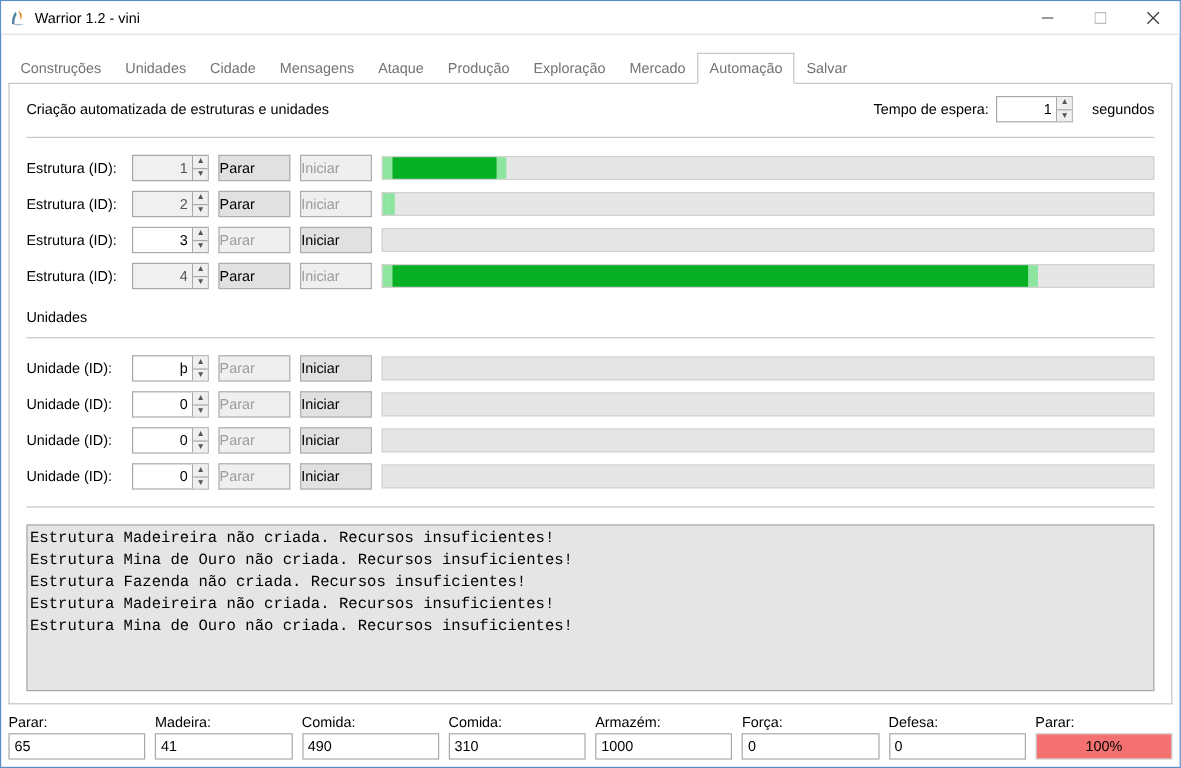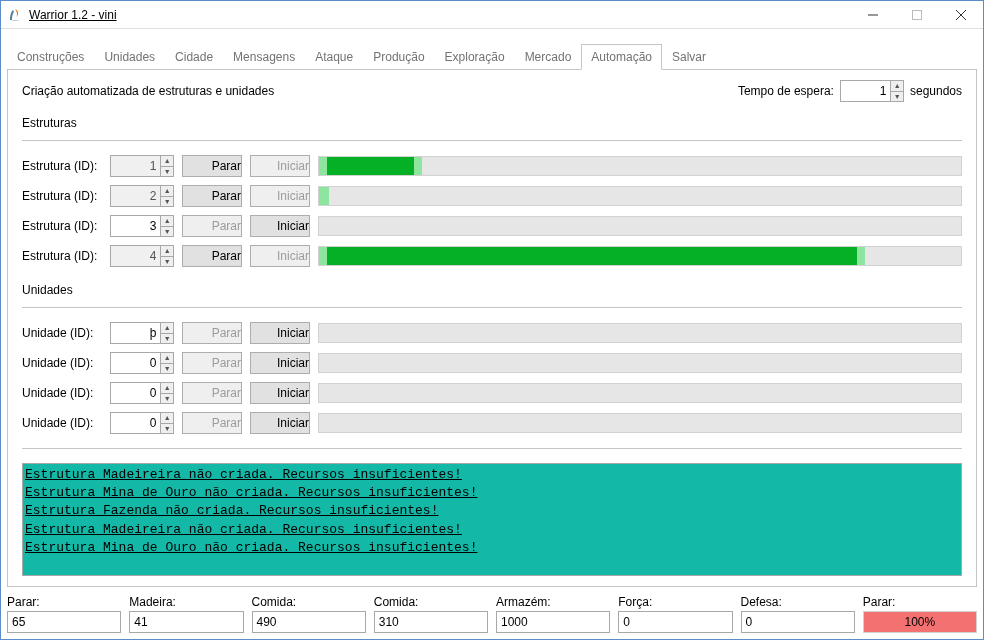--- a/index.html
+++ b/index.html
@@ -15,21 +15,20 @@
     display: flex;
     flex-direction: column;
   }
   
   .titlebar {
     display: flex;
     align-items: center;
     height: 28px;
     background: #fff;
     border-bottom: 1px solid #e0e0e0;
-    text-decoration: underline;
   }
   .titlebar .app-icon {
     width: 16px; height: 16px;
     margin: 0 6px;
     display: inline-flex;
     align-items: center;
     justify-content: center;
   }
   .titlebar .title-text { flex: 0 0 auto; font-size: 12px; }
   .titlebar .spacer { flex: 1; }
@@ -79,21 +78,21 @@
     overflow: hidden;
     background:#fff;
   }
   .desc-row {
     display: flex;
     align-items: center;
     margin-bottom: 6px;
   }
   .desc-row .desc { flex: 1; }
   .wait-label { margin-right: 6px; }
-  .wait-seconds { margin-left: 6px; }
+  .wait-seconds { margin-left: 16px; }
   .section-title {
     margin-top: 4px;
     margin-bottom: 4px;
   }
   .section-sep {
     border: none;
     border-top: 1px solid #c5c5c5;
     margin: 2px 0 10px 0;
   }
   .row {
@@ -137,21 +136,21 @@
     font-size: 7px;
     line-height: 1;
     color: #555;
   }
   .spinner .arrow + .arrow { border-top: 1px solid #a8a8a8; }
   .btn {
     width: 60px;
     height: 22px;
     border: 1px solid #adadad;
     background: #e1e1e1;
-    text-align: right;
+    text-align: left;
     line-height: 20px;
     font-size: 12px;
     cursor: default;
   }
   .btn.disabled {
     color: #9c9c9c;
     background: #efefef;
   }
   .progress {
     flex: 1;
@@ -164,30 +163,29 @@
     position: absolute;
     top: 0; bottom: 0; left: 0;
     display:flex;
     align-items:stretch;
   }
   .progress .bar .seg1 { background: #06b025; flex:1; }
   .progress .bar .seg2 { background: #8de59f; width:8px; }
   .info-box {
     flex: 1;
     border: 1px solid #a8a8a8;
-    background: #14b8a6;
+    background: #e5e5e5;
     padding: 2px 2px;
     font-family: "Courier New", monospace;
     font-size: 13px;
     overflow-y: scroll;
     overflow-x: hidden;
     line-height: 1.4;
     white-space: pre;
     min-height: 80px;
-    text-decoration: underline;
   }
   
   .statusbar {
     display: flex;
     align-items: flex-end;
     gap: 8px;
     padding: 4px 6px 6px 6px;
   }
   .stat {
     flex: 1;
@@ -272,21 +270,20 @@
       <span class="spinner">
         <input value="1" style="">
         <span class="arrows">
           <span class="arrow">▲</span>
           <span class="arrow">▼</span>
         </span>
       </span>
       <span class="wait-seconds">segundos</span>
     </div>
 
-    <div class="section-title">Estruturas</div>
     <hr class="section-sep">
     <div id="structures">
         <div class="row">
           <span class="lbl">Estrutura (ID):</span>
           <span class="spinner disabled">
             <input value="1" disabled="" style="">
             <span class="arrows">
               <span class="arrow">▲</span>
               <span class="arrow">▼</span>
             </span>

